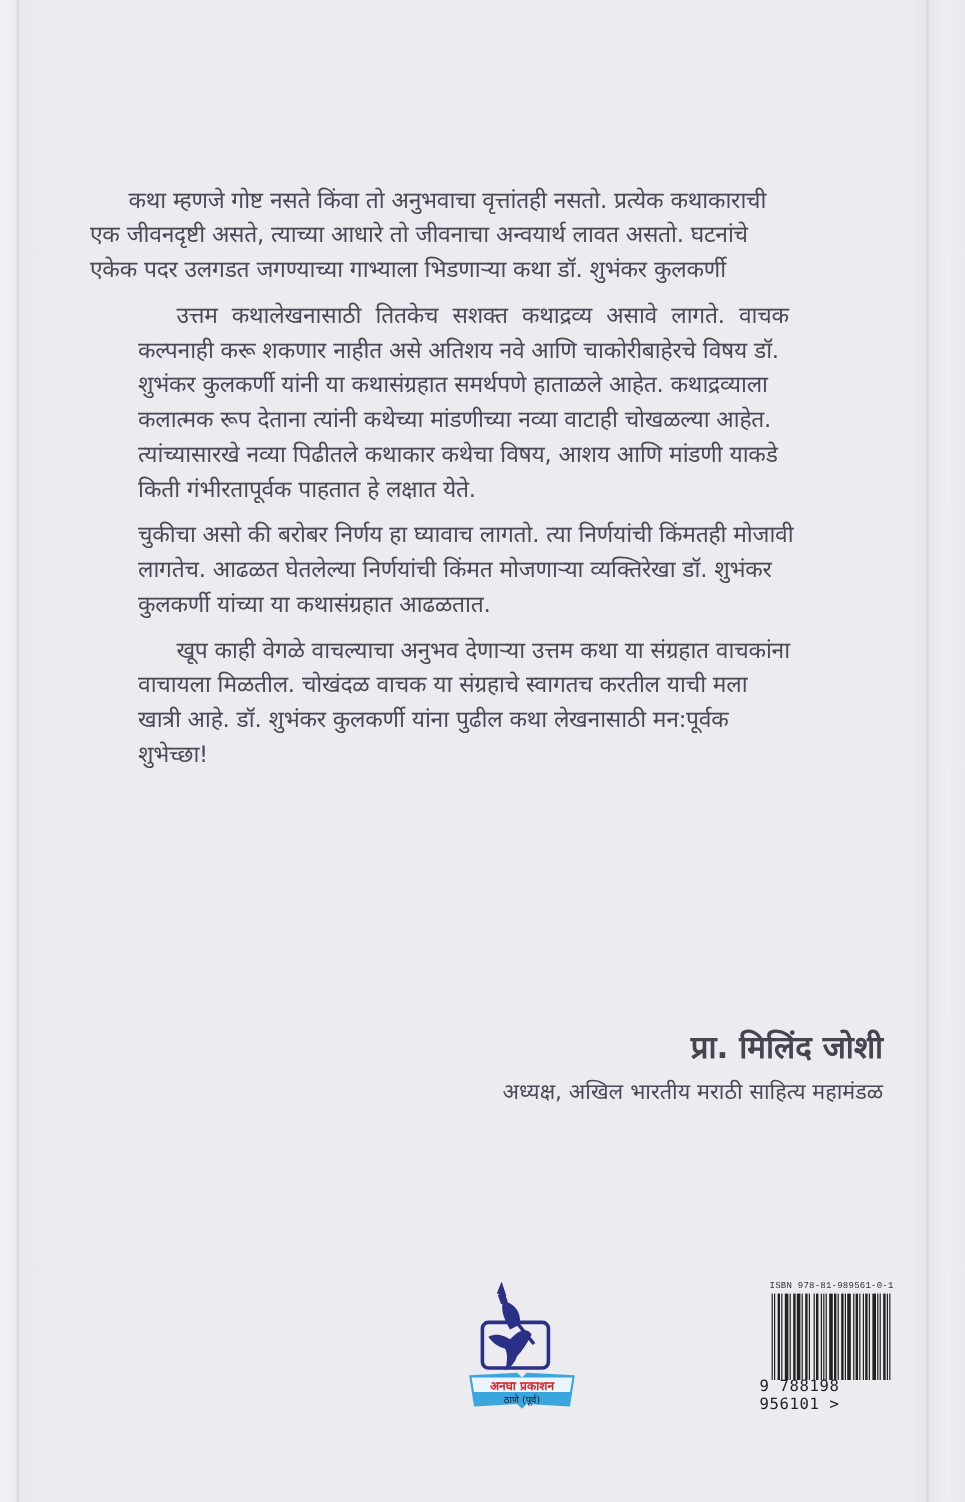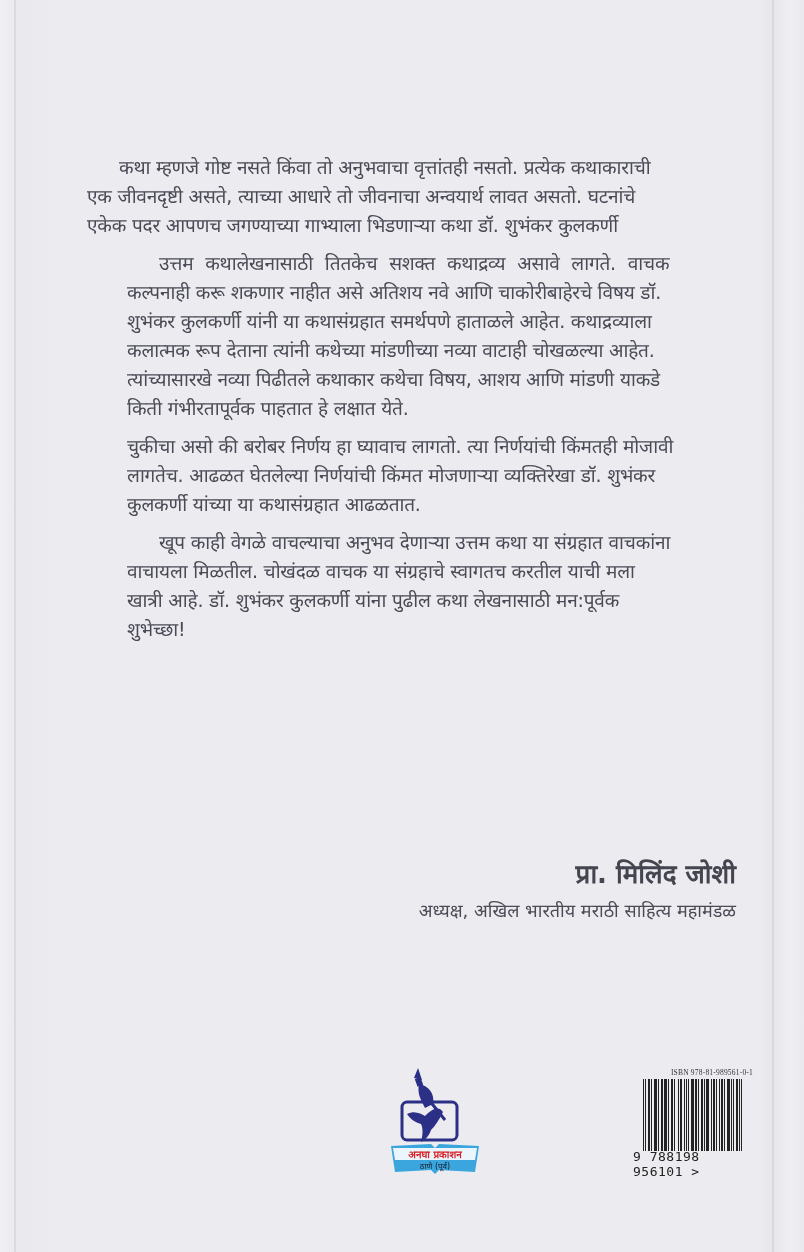--- a/index.html
+++ b/index.html
@@ -10,56 +10,56 @@
     color: #4a4a56;
   }
   .cover {
     position: absolute; left: 0; top: 0; width: 804px; height: 1252px;
     background: linear-gradient(90deg, #f1f1f5 0px, #e9e9ee 18px, #ececf0 60px, #ececf0 760px, #e6e6ea 772px, #efeff3 790px, #eaeaee 804px);
   }
   .edge-shade {
     position: absolute; top: 0; width: 2px; height: 1252px; background: rgba(200,200,210,0.45);
   }
   .body-text {
-    position: absolute; left: 87px; top: 153px; width: 660px;
+    position: absolute; left: 75px; top: 153px; width: 660px;
   }
   .para {
     margin: 0; font-size: 19px; line-height: 29px; text-align: justify;
     text-indent: 32px; letter-spacing: -0.2px;
   }
   .para + .para { margin-top: 9px; margin-left: 40px; }
   .line { display: block; white-space: nowrap; }
   .signature {
     position: absolute; right: 68px; top: 856px; text-align: right;
   }
   .sig-name { font-size: 26px; font-weight: bold; line-height: 36px; color: #454550; }
   .sig-title { font-size: 18px; line-height: 30px; margin-top: 4px; }
   .logo {
     position: absolute; left: 385px; top: 1068px; width: 100px; height: 110px;
   }
   .barcode {
     position: absolute; left: 633px; top: 1068px; width: 120px; height: 100px;
   }
-  .isbn-top { font-family: Liberation Serif, serif; font-size: 7.5px; color: #333; text-align: right; letter-spacing: 0.2px; }
+  .isbn-top { font-family: Liberation Mono, monospace; font-size: 7.5px; color: #333; text-align: center; letter-spacing: 0.2px; }
   .bars { display: flex; height: 72px; margin: 2px 4px 0 10px; align-items: stretch; }
   .bars span { display: block; height: 100%; }
   .isbn-bottom { font-family: "DejaVu Sans Mono", "Liberation Mono", monospace; font-size: 13px; color: #222; margin-top: -2px; letter-spacing: 0.5px; }
 </style>
 </head>
 <body>
 
 <div class="cover"></div>
 <div class="edge-shade" style="left:14px"></div>
 <div class="edge-shade" style="left:772px"></div>
 
 <div class="body-text">
   <p class="para">
     <span class="line">कथा म्हणजे गोष्ट नसते किंवा तो अनुभवाचा वृत्तांतही नसतो. प्रत्येक कथाकाराची</span>
     <span class="line" style="text-indent:0">एक जीवनदृष्टी असते, त्याच्या आधारे तो जीवनाचा अन्वयार्थ लावत असतो. घटनांचे</span>
-    <span class="line" style="text-indent:0">एकेक पदर आपणच जगण्याच्या गाभ्याला भिडणाऱ्या कथा डॉ. शुभंकर कुलकर्णी</span>
+    <span class="line" style="text-indent:0">एकेक पदर उलगडत जगण्याच्या गाभ्याला भिडणाऱ्या कथा डॉ. शुभंकर कुलकर्णी</span>
   </p>
   <p class="para">
     <span class="line" style="word-spacing:6px">उत्तम कथालेखनासाठी तितकेच सशक्त कथाद्रव्य असावे लागते. वाचक</span>
     <span class="line" style="text-indent:0">कल्पनाही करू शकणार नाहीत असे अतिशय नवे आणि चाकोरीबाहेरचे विषय डॉ.</span>
     <span class="line" style="text-indent:0">शुभंकर कुलकर्णी यांनी या कथासंग्रहात समर्थपणे हाताळले आहेत. कथाद्रव्याला</span>
     <span class="line" style="text-indent:0">कलात्मक रूप देताना त्यांनी कथेच्या मांडणीच्या नव्या वाटाही चोखळल्या आहेत.</span>
     <span class="line" style="text-indent:0">त्यांच्यासारखे नव्या पिढीतले कथाकार कथेचा विषय, आशय आणि मांडणी याकडे</span>
     <span class="line" style="text-indent:0">किती गंभीरतापूर्वक पाहतात हे लक्षात येते.</span>
   </p>
   <p class="para">

